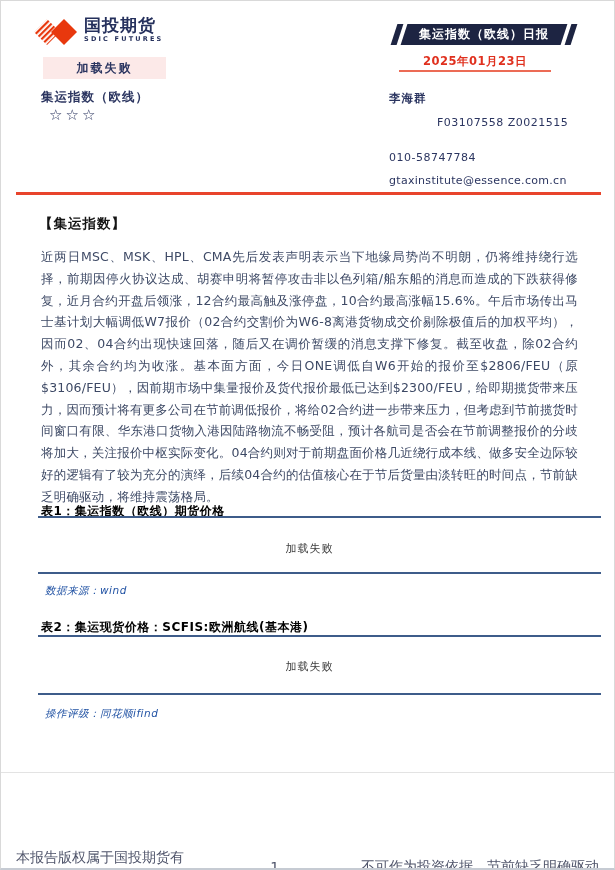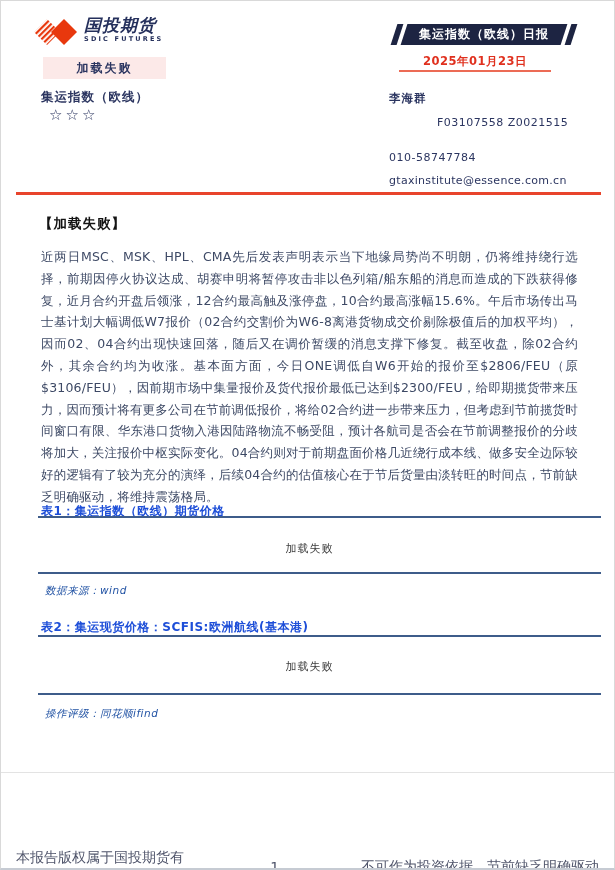--- a/index.html
+++ b/index.html
@@ -6,40 +6,40 @@
   body{font-family:"DejaVu Sans","Liberation Sans",sans-serif;}
   .page{
     position:relative;width:615px;height:870px;background:#fff;
     box-sizing:border-box;border:1px solid #d9d9d9;border-bottom:2px solid #c6cbd3;
     overflow:hidden;
   }
   
   .logo{position:absolute;left:33px;top:16px;display:flex;align-items:flex-start;gap:6px;}
   .logo-mark{display:block;line-height:0;}
   .logo-txt{display:flex;flex-direction:column;line-height:1;}
-  .brand-cn{font-size:17px;font-weight:bold;color:#25305c;letter-spacing:1px;font-style:italic;}
+  .brand-cn{font-size:17px;font-weight:bold;color:#25305c;letter-spacing:1px;}
   .brand-en{font-size:6.5px;color:#25305c;letter-spacing:2.2px;margin-top:2px;font-weight:bold;}
   .badge{position:absolute;left:393px;top:23px;display:flex;align-items:stretch;gap:4px;height:21px;}
   .badge-stripe{width:6px;background:#1d2442;transform:skewX(-18deg);}
   .badge-main{background:#1d2442;transform:skewX(-18deg);display:flex;align-items:center;padding:0 15px;}
   .badge-text{transform:skewX(18deg);color:#ffffff;font-size:12px;font-weight:bold;letter-spacing:1px;white-space:nowrap;}
   .date{position:absolute;left:396px;top:53px;width:156px;text-align:center;font-size:11.5px;font-weight:bold;color:#e0301e;letter-spacing:0.5px;}
   .date-line{position:absolute;left:398px;top:69px;width:152px;height:2px;background:#ec6b55;}
   .rating-box{position:absolute;left:42px;top:56px;width:123px;height:22px;background:#fce9e8;display:flex;align-items:center;justify-content:center;font-size:12px;font-weight:bold;color:#2b3560;letter-spacing:2px;}
   .product{position:absolute;left:40px;top:88px;font-size:12.5px;font-weight:bold;color:#2b3560;letter-spacing:1px;}
   .stars{position:absolute;left:48px;top:105px;font-size:15px;color:#2b3560;letter-spacing:3px;}
   .an-name{position:absolute;left:388px;top:90px;font-size:11.5px;font-weight:bold;color:#2b3560;letter-spacing:1px;}
   .an-license{position:absolute;left:388px;top:115px;font-size:11px;color:#2b3560;letter-spacing:0.5px;margin-left:48px;}
   .an-phone{position:absolute;left:388px;top:150px;font-size:11px;color:#2b3560;letter-spacing:0.5px;}
   .an-email{position:absolute;left:388px;top:173px;font-size:11px;color:#2b3560;letter-spacing:0.3px;}
   .header-rule{position:absolute;left:15px;top:191px;width:585px;height:3px;background:#e8442c;}
   
   .section-title{position:absolute;left:38px;top:214px;font-size:13.5px;font-weight:bold;color:#141414;letter-spacing:1px;}
   .commentary{position:absolute;left:40px;top:245px;width:537px;font-size:12.5px;line-height:21.8px;color:#3d4965;text-align:justify;letter-spacing:0.2px;}
-  .tbl-title{position:absolute;left:40px;font-size:12px;font-weight:bold;color:#1d4ed8;letter-spacing:0.5px;}
+  .tbl-title{position:absolute;left:40px;font-size:12px;font-weight:bold;color:#000000;letter-spacing:0.5px;}
   .tbl-rule{position:absolute;left:37px;width:563px;height:1.5px;background:#3e5c8a;}
   .tbl-ph{position:absolute;left:40px;width:537px;text-align:center;font-size:11px;color:#3f3f3f;letter-spacing:1px;}
   .tbl-src{position:absolute;left:44px;font-size:10.5px;font-style:italic;color:#2253a4;letter-spacing:0.5px;}
   
   .footer-divider{position:absolute;left:0;top:771px;width:613px;height:1px;background:#e3e3e3;}
   .footer{position:absolute;left:15px;top:848px;width:583px;display:flex;align-items:center;font-size:14px;color:#4f546a;}
   .f-left{flex:1;text-align:left;}
   .f-center{flex:1;text-align:center;}
   .f-right{flex:1;text-align:right;white-space:nowrap;}
 </style>
@@ -82,21 +82,21 @@
   <div class="product">集运指数（欧线）</div>
   <div class="stars">☆☆☆</div>
 
   <div class="an-name">李海群</div>
   <div class="an-license">F03107558 Z0021515</div>
   <div class="an-phone">010-58747784</div>
   <div class="an-email">gtaxinstitute@essence.com.cn</div>
 
   <div class="header-rule"></div>
 
-  <div class="section-title">【加载失败】</div>
+  <div class="section-title">【集运指数】</div>
   <div class="commentary">近两日MSC、MSK、HPL、CMA先后发表声明表示当下地缘局势尚不明朗，仍将维持绕行选择，前期因停火协议达成、胡赛申明将暂停攻击非以色列箱/船东船的消息而造成的下跌获得修复，近月合约开盘后领涨，12合约最高触及涨停盘，10合约最高涨幅15.6%。午后市场传出马士基计划大幅调低W7报价（02合约交割价为W6-8离港货物成交价剔除极值后的加权平均），因而02、04合约出现快速回落，随后又在调价暂缓的消息支撑下修复。截至收盘，除02合约外，其余合约均为收涨。基本面方面，今日ONE调低自W6开始的报价至$2806/FEU（原$3106/FEU），因前期市场中集量报价及货代报价最低已达到$2300/FEU，给即期揽货带来压力，因而预计将有更多公司在节前调低报价，将给02合约进一步带来压力，但考虑到节前揽货时间窗口有限、华东港口货物入港因陆路物流不畅受阻，预计各航司是否会在节前调整报价的分歧将加大，关注报价中枢实际变化。04合约则对于前期盘面价格几近绕行成本线、做多安全边际较好的逻辑有了较为充分的演绎，后续04合约的估值核心在于节后货量由淡转旺的时间点，节前缺乏明确驱动，将维持震荡格局。</div>
 
   <div class="tbl-title" style="top:502px;">表1：集运指数（欧线）期货价格</div>
   <div class="tbl-rule" style="top:515px;"></div>
   <div class="tbl-ph" style="top:540px;">加载失败</div>
   <div class="tbl-rule" style="top:571px;"></div>
   <div class="tbl-src" style="top:583px;">数据来源：wind</div>
 
   <div class="tbl-title" style="top:618px;">表2：集运现货价格：SCFIS:欧洲航线(基本港)</div>
   <div class="tbl-rule" style="top:634px;"></div>

